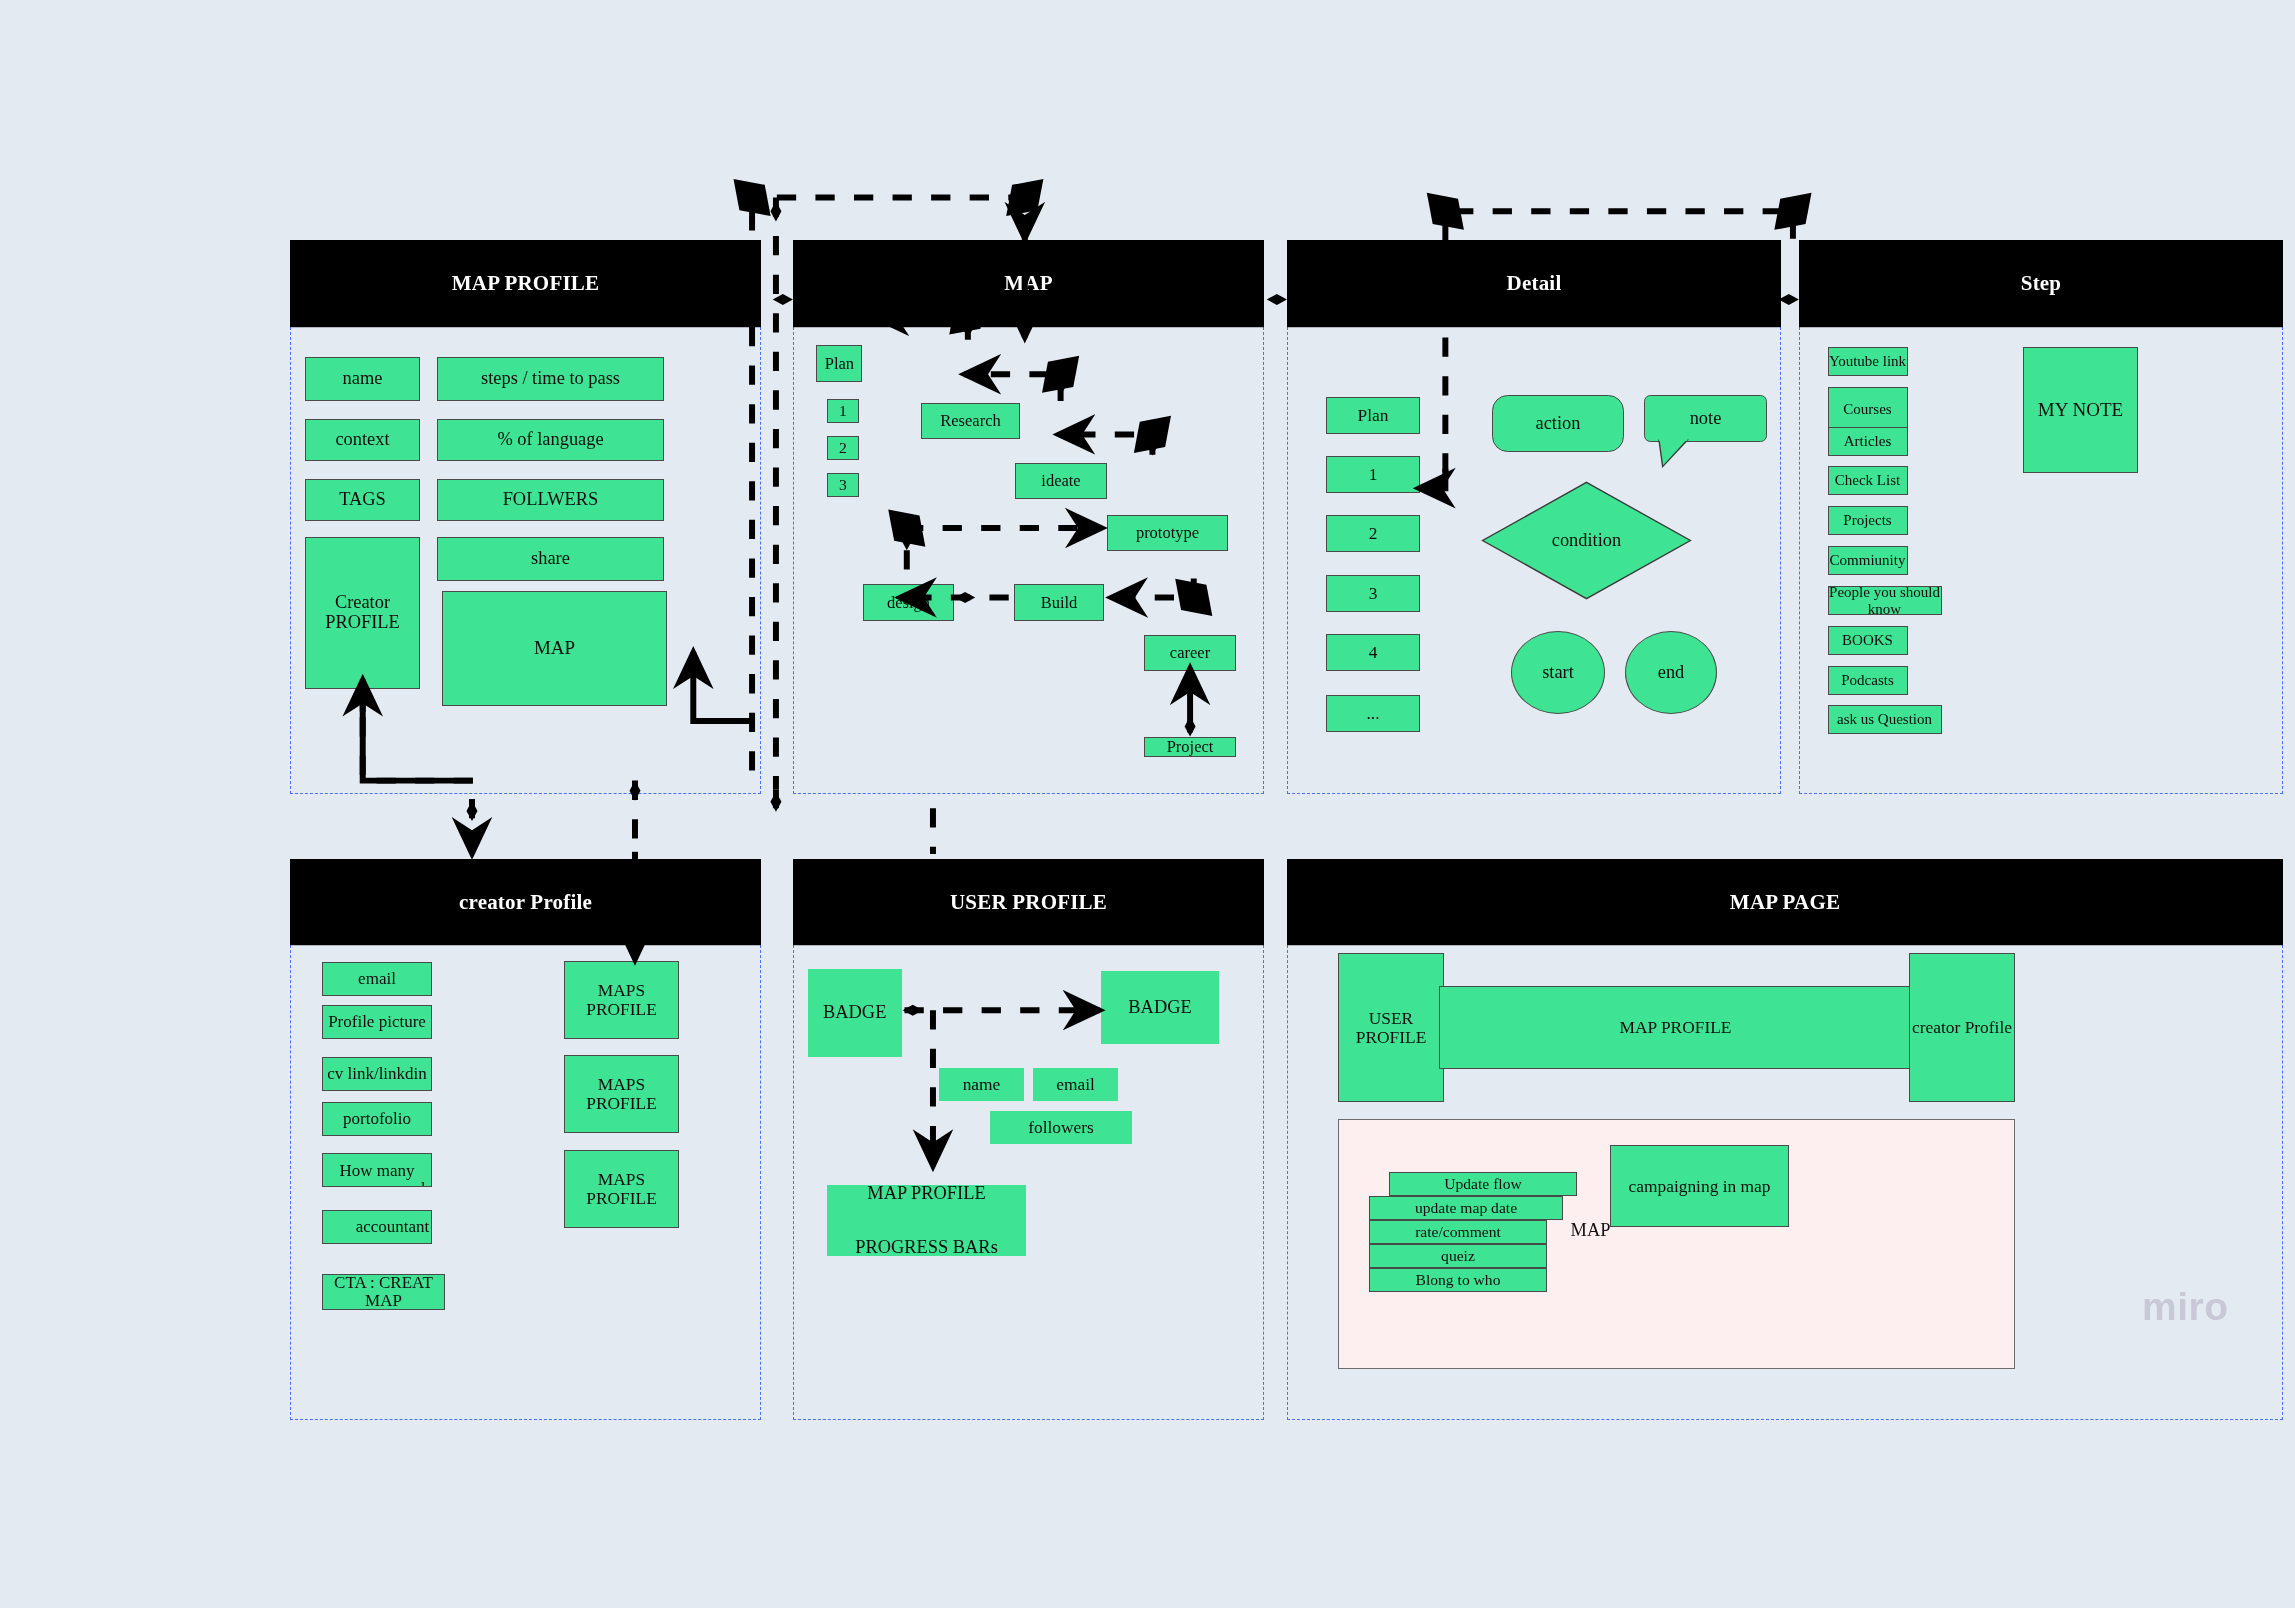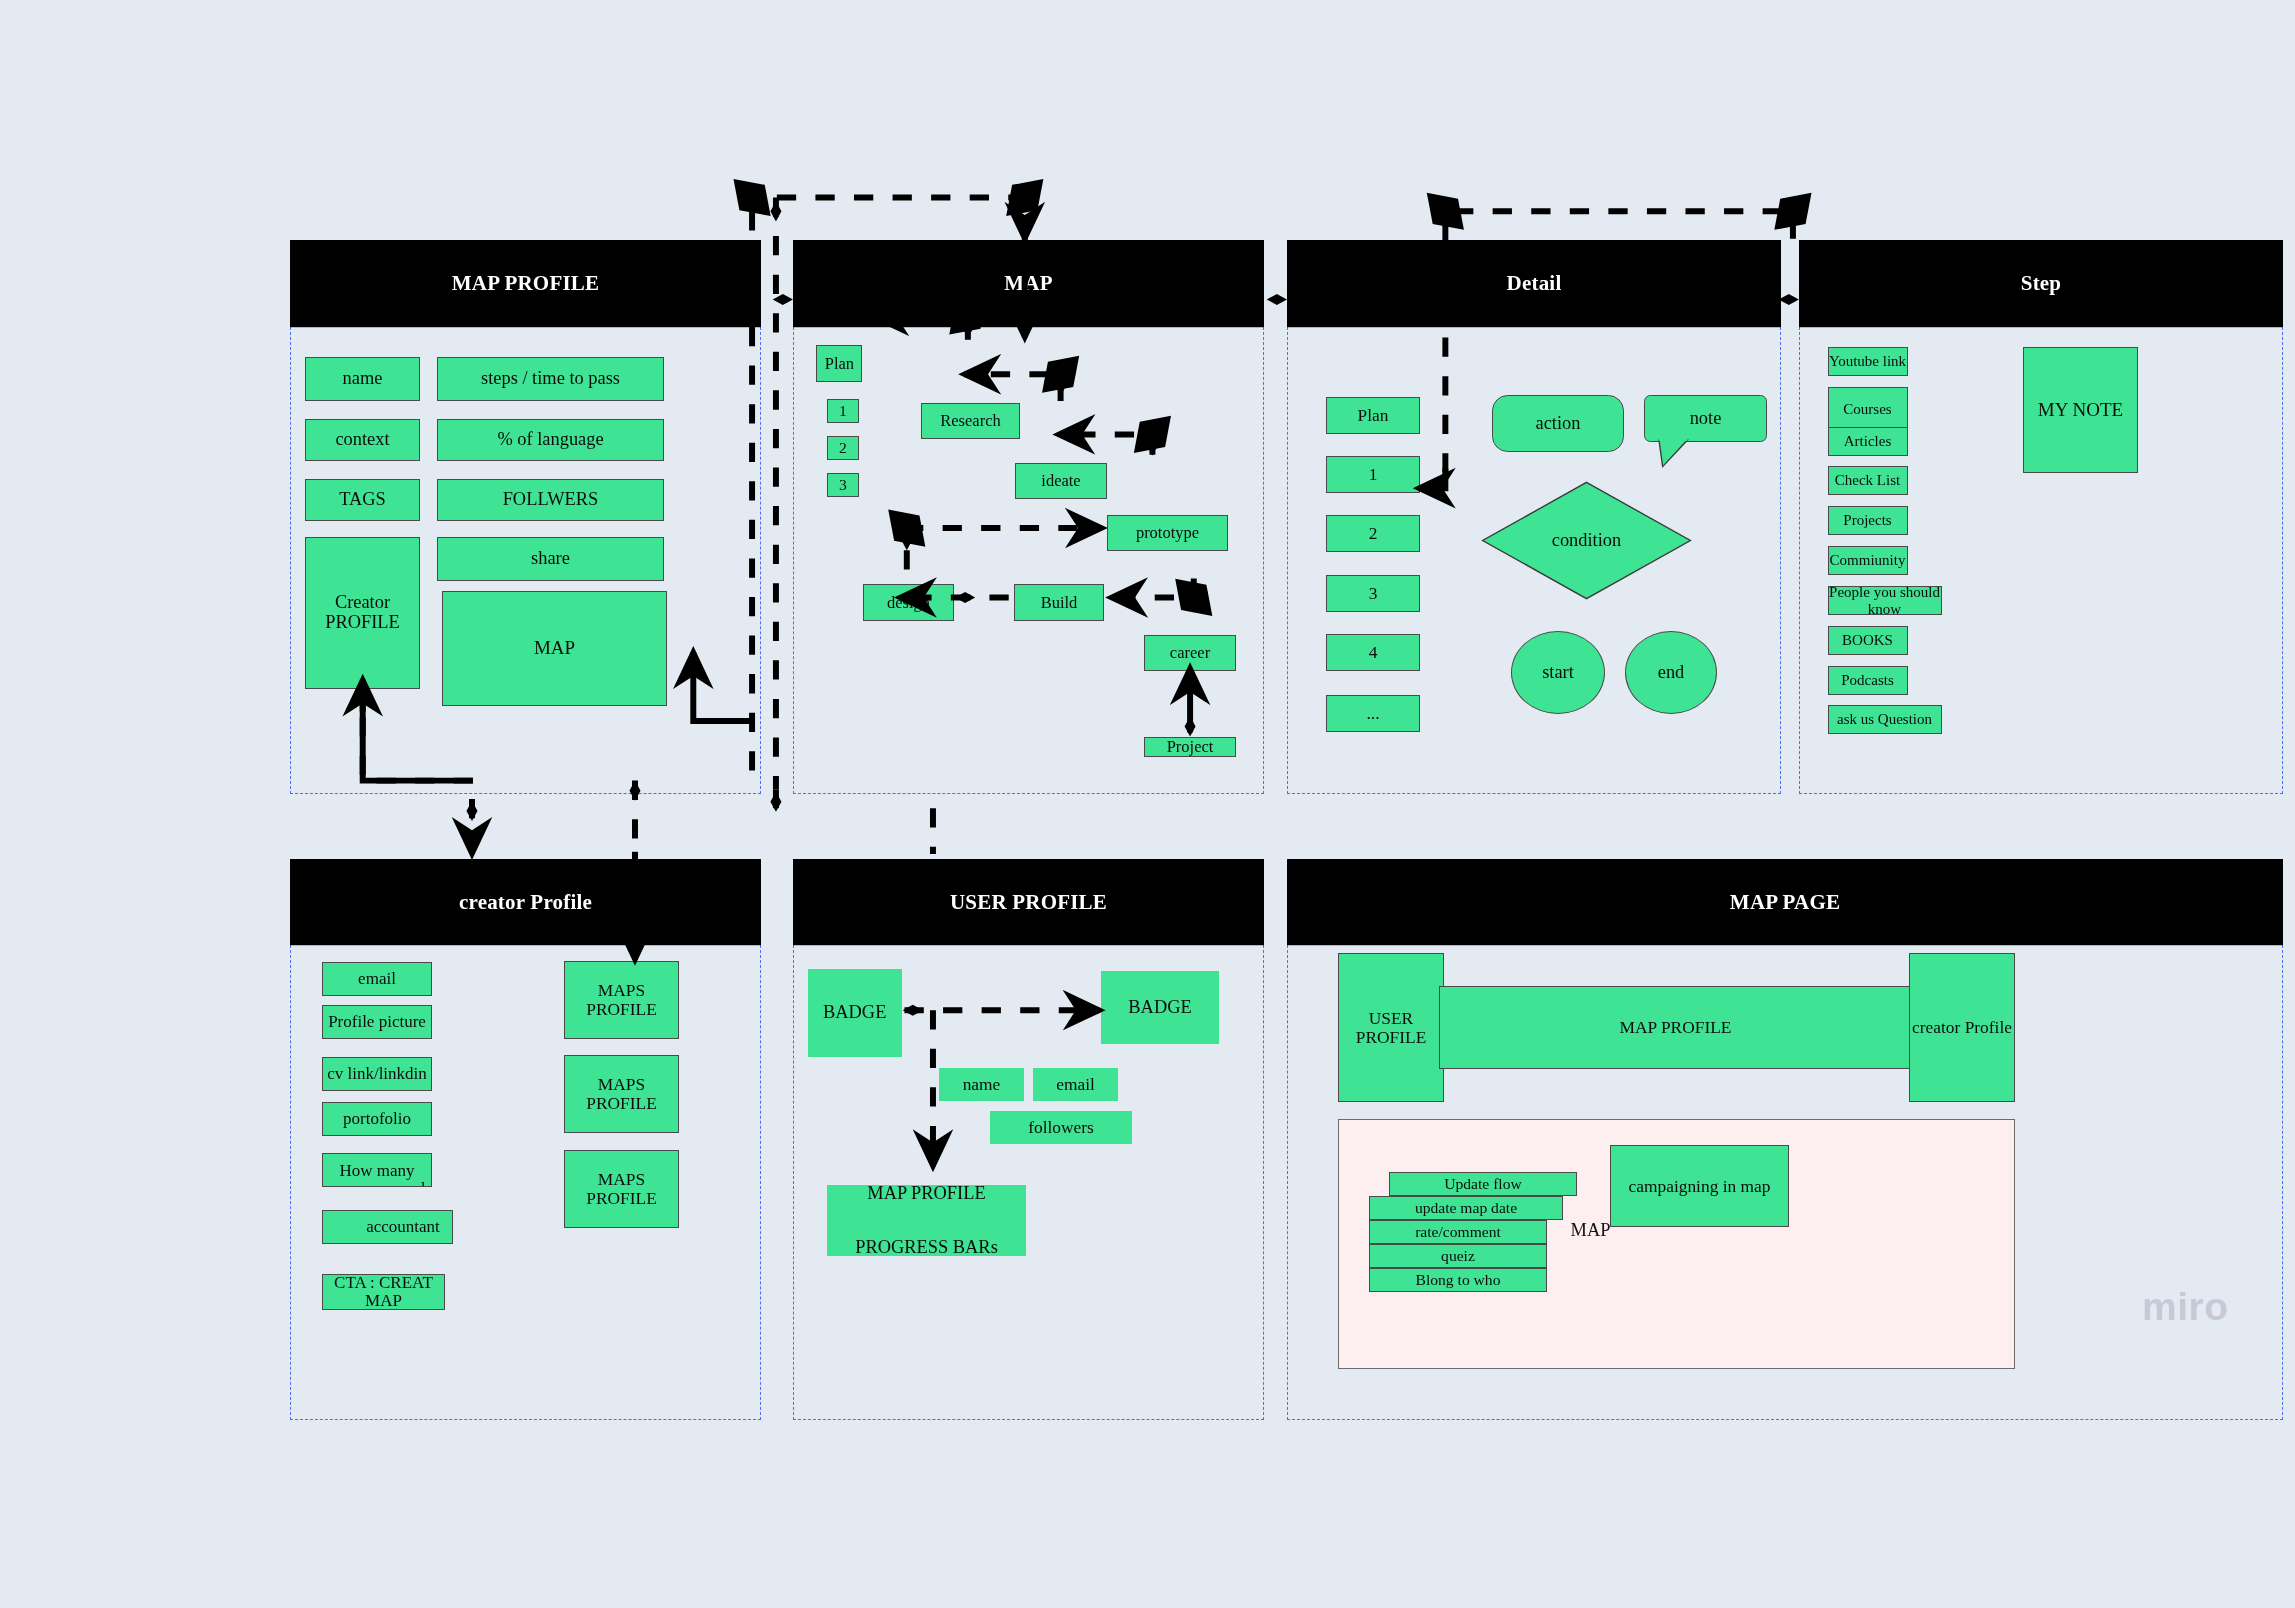--- a/index.html
+++ b/index.html
@@ -167,21 +167,21 @@
 
   <div class="panel" style="left:290px;top:859px;width:471px;height:561px;">
     <div class="panel-header" style="width:471px;height:86px;font-size:21px;">creator Profile</div>
     <div class="panel-body" style="left:0;top:86px;width:471px;height:475px;"></div>
 
     <div class="node" style="left:32px;top:103px;width:110px;height:34px;font-size:17px;">email</div>
     <div class="node" style="left:32px;top:146px;width:110px;height:34px;font-size:17px;">Profile picture</div>
     <div class="node" style="left:32px;top:198px;width:110px;height:34px;font-size:17px;">cv link/linkdin</div>
     <div class="node" style="left:32px;top:243px;width:110px;height:34px;font-size:17px;">portofolio</div>
     <div class="node" style="left:32px;top:294px;width:110px;height:34px;font-size:17px;align-items:flex-start;padding-top:8px;">How many years you work</div>
-    <div class="node" style="left:32px;top:351px;width:131px;height:34px;font-size:17px;padding-left:31px;">accountant</div>
+    <div class="node" style="left:32px;top:351px;width:110px;height:34px;font-size:17px;padding-left:31px;">accountant</div>
     <div class="node" style="left:32px;top:415px;width:123px;height:36px;font-size:17px;">CTA : CREAT MAP</div>
 
     <div class="node" style="left:274px;top:102px;width:115px;height:78px;font-size:17.4px;">MAPS
 PROFILE</div>
     <div class="node" style="left:274px;top:196px;width:115px;height:78px;font-size:17.4px;">MAPS
 PROFILE</div>
     <div class="node" style="left:274px;top:291px;width:115px;height:78px;font-size:17.4px;">MAPS
 PROFILE</div>
   </div>
 

